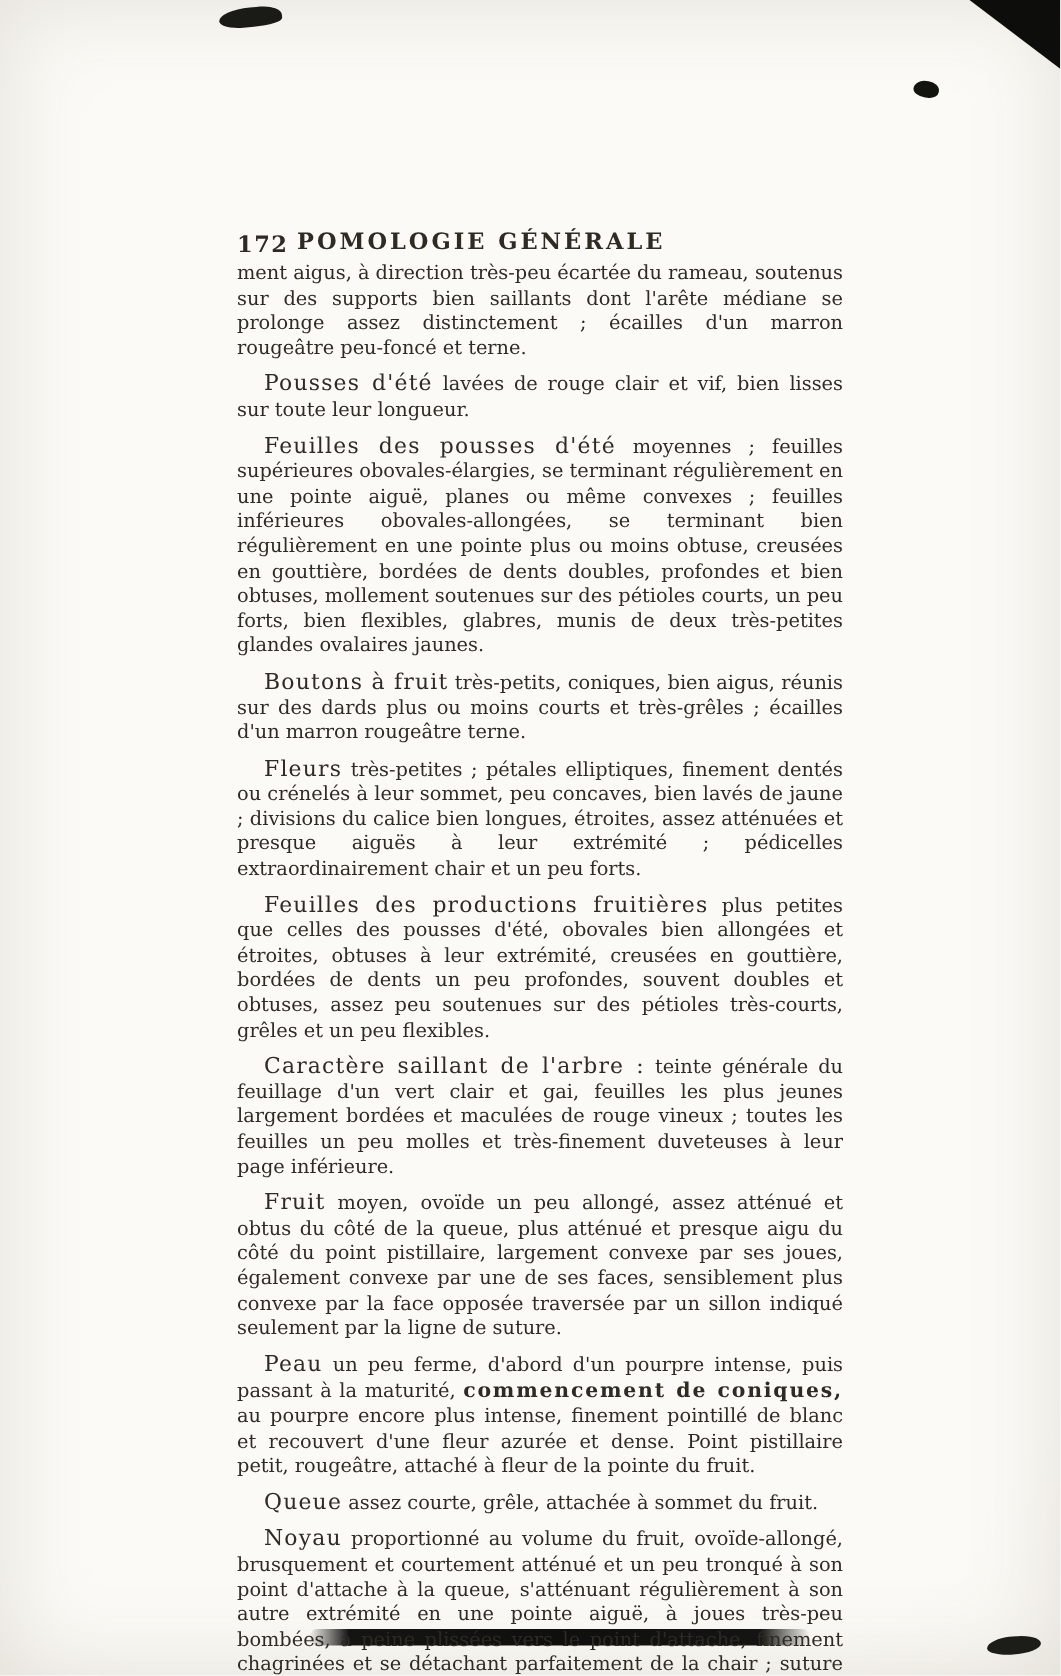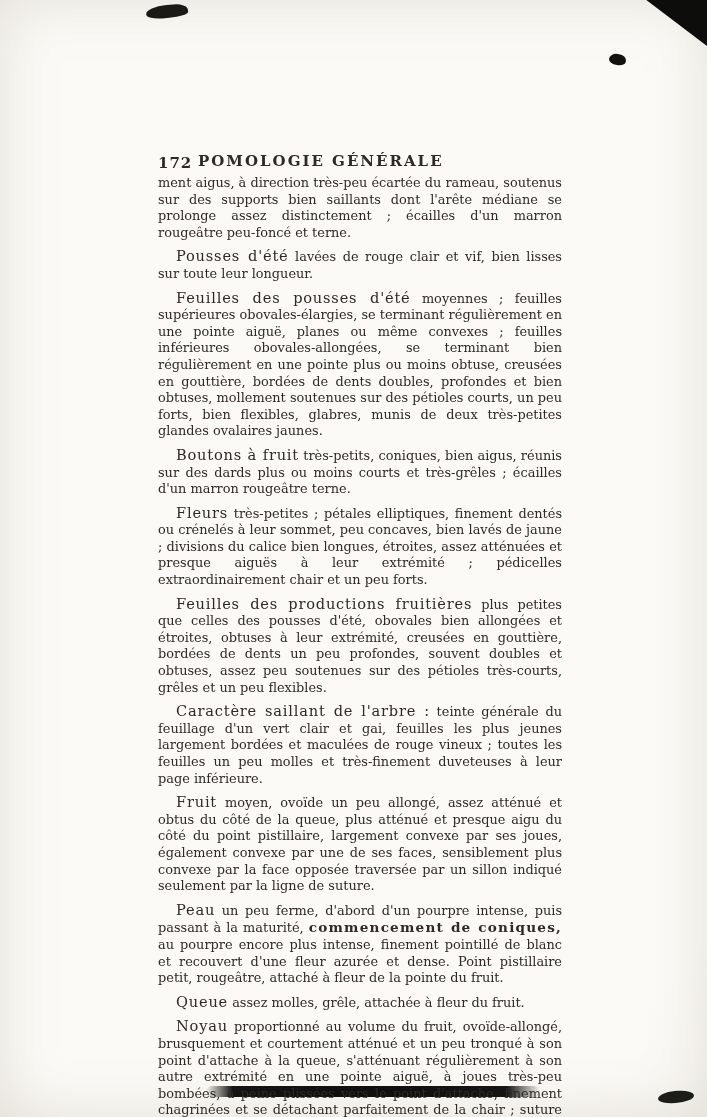--- a/index.html
+++ b/index.html
@@ -129,18 +129,18 @@
   <p class="para"><span class="lead">Fleurs</span><span> très-petites ; pétales elliptiques, finement dentés ou crénelés à leur sommet, peu concaves, bien lavés de jaune ; divisions du calice bien longues, étroites, assez atténuées et presque aiguës à leur extrémité ; pédicelles extraordinairement chair et un peu forts.</span></p>
 
   <p class="para"><span class="lead">Feuilles des productions fruitières</span><span> plus petites que celles des pousses d'été, obovales bien allongées et étroites, obtuses à leur extrémité, creusées en gouttière, bordées de dents un peu profondes, souvent doubles et obtuses, assez peu soutenues sur des pétioles très-courts, grêles et un peu flexibles.</span></p>
 
   <p class="para"><span class="lead">Caractère saillant de l'arbre :</span><span> teinte générale du feuillage d'un vert clair et gai, feuilles les plus jeunes largement bordées et maculées de rouge vineux ; toutes les feuilles un peu molles et très-finement duveteuses à leur page inférieure.</span></p>
 
   <p class="para"><span class="lead">Fruit</span><span> moyen, ovoïde un peu allongé, assez atténué et obtus du côté de la queue, plus atténué et presque aigu du côté du point pistillaire, largement convexe par ses joues, également convexe par une de ses faces, sensiblement plus convexe par la face opposée traversée par un sillon indiqué seulement par la ligne de suture.</span></p>
 
   <p class="para"><span class="lead">Peau</span><span> un peu ferme, d'abord d'un pourpre intense, puis passant à la maturité, </span><span class="bold-inline">commencement de coniques,</span><span> au pourpre encore plus intense, finement pointillé de blanc et recouvert d'une fleur azurée et dense. Point pistillaire petit, rougeâtre, attaché à fleur de la pointe du fruit.</span></p>
 
-  <p class="para"><span class="lead">Queue</span><span> assez molles, grêle, attachée à fleur du fruit.</span></p>
+  <p class="para"><span class="lead">Queue</span><span> assez courte, grêle, attachée à sommet du fruit.</span></p>
 
 
   <p class="para"><span class="lead">Noyau</span><span> proportionné au volume du fruit, ovoïde-allongé, brusquement et courtement atténué et un peu tronqué à son point d'attache à la queue, s'atténuant régulièrement à son autre extrémité en une pointe aiguë, à joues très-peu bombées, à peine plissées vers le point d'attache, finement chagrinées et se détachant parfaitement de la chair ; suture ventrale étroitement et peu profondément sillonnée, régulièrement crénelée par ses bords ; arête dorsale peu épaisse, un peu saillante, un peu tranchante sur la plus grande partie de sa longueur ; rainures latérales bien finement creusées.</span></p>
 
 </div>
 
 </body></html>

